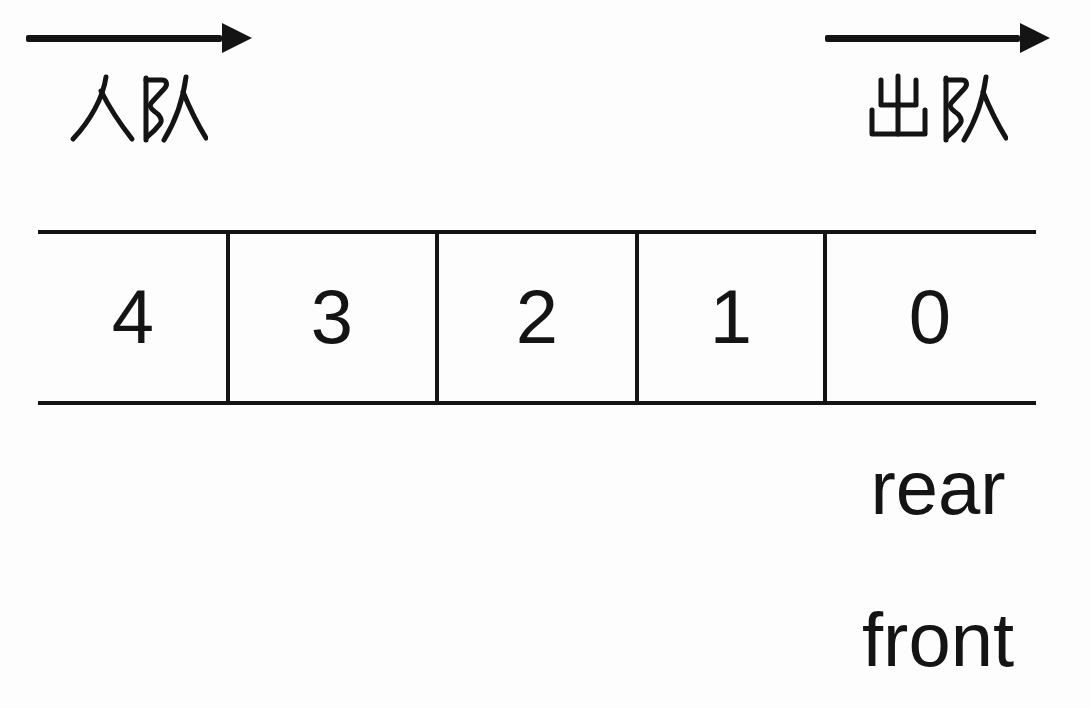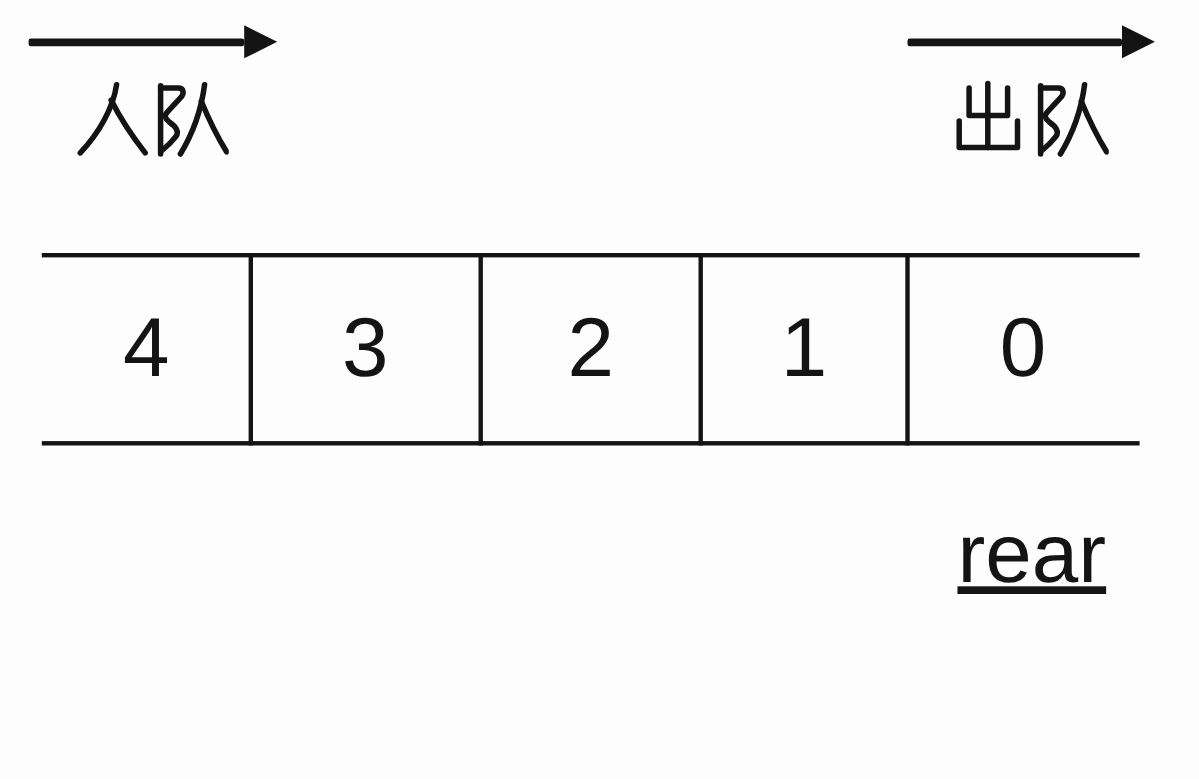--- a/index.html
+++ b/index.html
@@ -62,21 +62,21 @@
   .c4 { left: 930px; }
 
   
   .pointer-label {
     position: absolute;
     font-size: 76px;
     line-height: 1;
     transform: translate(-50%, -50%);
     white-space: nowrap;
   }
-  .rear-label  { left: 938px; top: 504px; text-decoration: underline; }
+  .rear-label  { left: 938px; top: 488px; }
   .front-label { left: 938px; top: 640px; }
 
   .sr-only {
     position: absolute; width: 1px; height: 1px;
     overflow: hidden; clip: rect(0 0 0 0); white-space: nowrap;
   }
 </style>
 </head>
 <body>
 
@@ -130,14 +130,15 @@
     <div class="vline v3"></div>
 
     <span class="cell-value c0">4</span>
     <span class="cell-value c1">3</span>
     <span class="cell-value c2">2</span>
     <span class="cell-value c3">1</span>
     <span class="cell-value c4">0</span>
   </div>
 
   <span class="pointer-label rear-label">rear</span>
+  <span class="pointer-label front-label">front</span>
 
 </div>
 
 </body></html>

